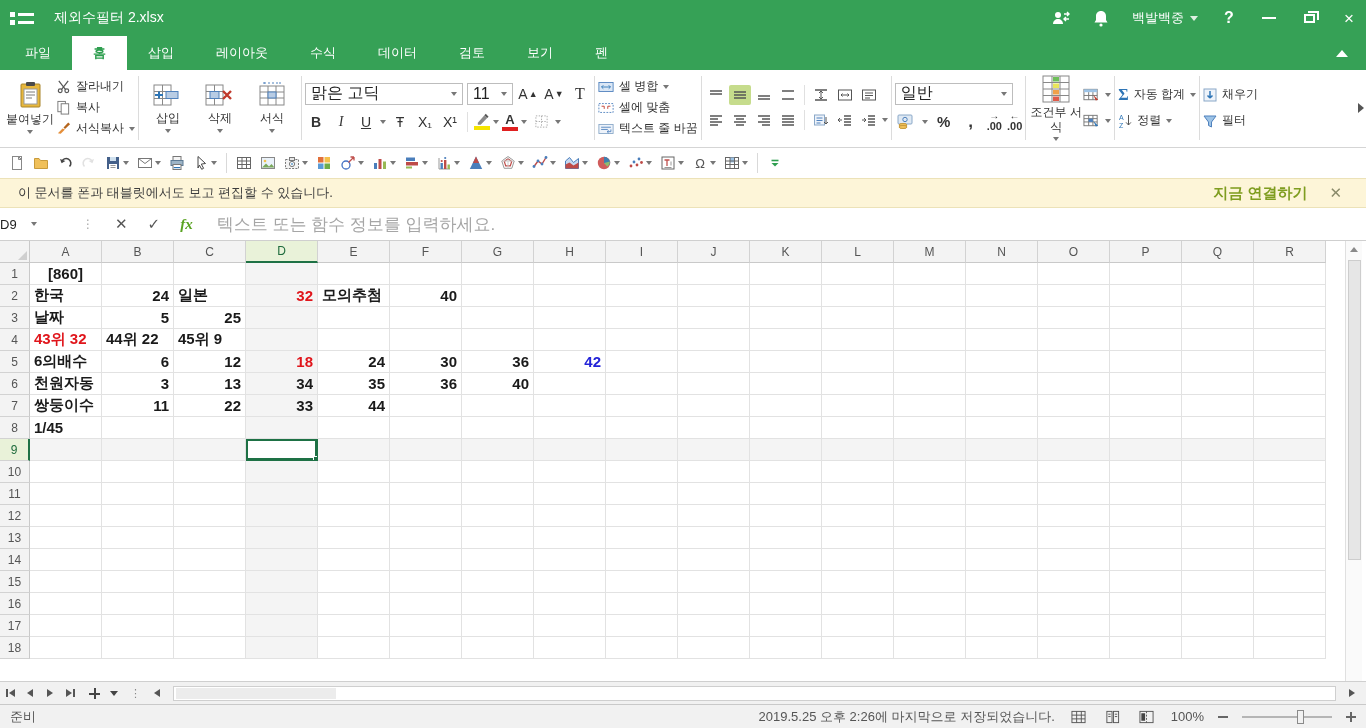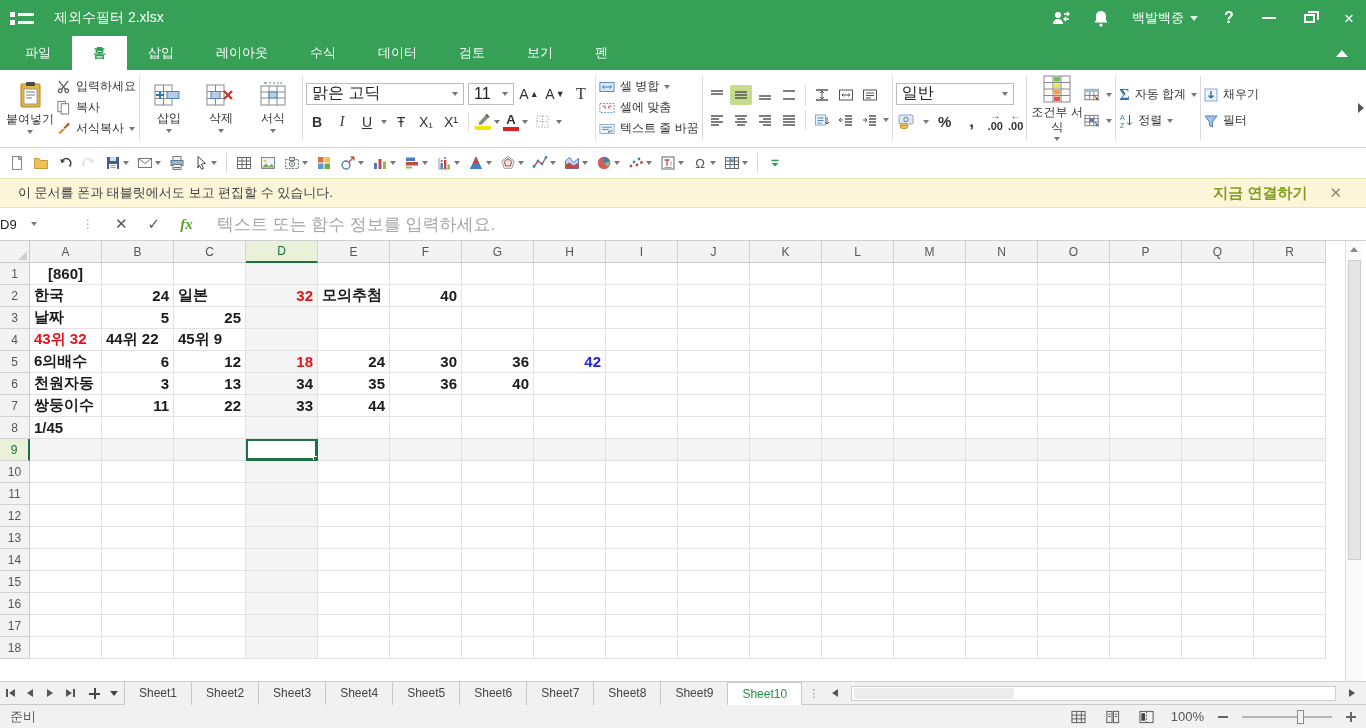--- a/index.html
+++ b/index.html
@@ -202,21 +202,21 @@
       <span>붙여넣기</span>
         <span class="dd"></span>
     </div>
     <div class="stack">
       <div class="srow">
         <svg width="15" height="15" viewBox="0 0 16 16">
             <path d="M3 2l7 9M13 2L6 11" stroke="#555" stroke-width="1.3" fill="none"></path>
             <circle cx="4.5" cy="12.5" r="2" fill="none" stroke="#555" stroke-width="1.3"></circle>
             <circle cx="11.5" cy="12.5" r="2" fill="none" stroke="#555" stroke-width="1.3"></circle>
           </svg>
-        <span>입력하세요</span>
+        <span>잘라내기</span>
       </div>
       <div class="srow">
         <svg width="15" height="15" viewBox="0 0 16 16">
             <rect x="2" y="1.5" width="8" height="11" fill="#fff" stroke="#777"></rect>
             <rect x="5.5" y="4" width="8" height="11" fill="#fff" stroke="#777"></rect>
           </svg>
         <span>복사</span>
       </div>
       <div class="srow">
         <svg width="15" height="15" viewBox="0 0 16 16">
@@ -1202,47 +1202,36 @@
       <span class="endbar-r">
         <span class="tri-r"></span>
       </span>
     </div>
   <div class="snav" style="margin-left:4px;">
       <span class="plusic"></span>
     </div>
   <div class="snav">
       <span class="ddn"></span>
     </div>
-  <div id="sheettabs" style="display:flex;">
-      <div class="sheet-tab">Sheet1</div>
-      <div class="sheet-tab">Sheet2</div>
-      <div class="sheet-tab">Sheet3</div>
-      <div class="sheet-tab">Sheet4</div>
-      <div class="sheet-tab">Sheet5</div>
-      <div class="sheet-tab">Sheet6</div>
-      <div class="sheet-tab">Sheet7</div>
-      <div class="sheet-tab">Sheet8</div>
-      <div class="sheet-tab">Sheet9</div>
-      <div class="sheet-tab active">Sheet10</div>
-    </div>
   <span class="sdots">⋮</span>
   <div class="snav">
       <span class="tri-l"></span>
     </div>
   <div class="hscroll">
       <div class="hthumb"></div>
     </div>
   <div class="snav" style="margin-right:4px;">
       <span class="tri-r"></span>
     </div>
 </div>
 
 <div class="statusbar">
   <span>준비</span>
   <div class="st-right">
+    <span>2019.5.25 오후 2:26에 마지막으로 저장되었습니다.</span>
     <div class="viewic">
       <svg width="15" height="14" viewBox="0 0 16 14">
           <rect x="1" y="1" width="14" height="12" fill="none" stroke="#555"></rect>
           <path d="M1 5h14M1 9h14M6 1v12M11 1v12" stroke="#555"></path>
         </svg>
     </div>
     <div class="viewic">
       <svg width="15" height="14" viewBox="0 0 16 14">
           <rect x="2" y="1" width="5.5" height="12" fill="none" stroke="#555"></rect>
           <rect x="9" y="1" width="5.5" height="12" fill="none" stroke="#555"></rect>

